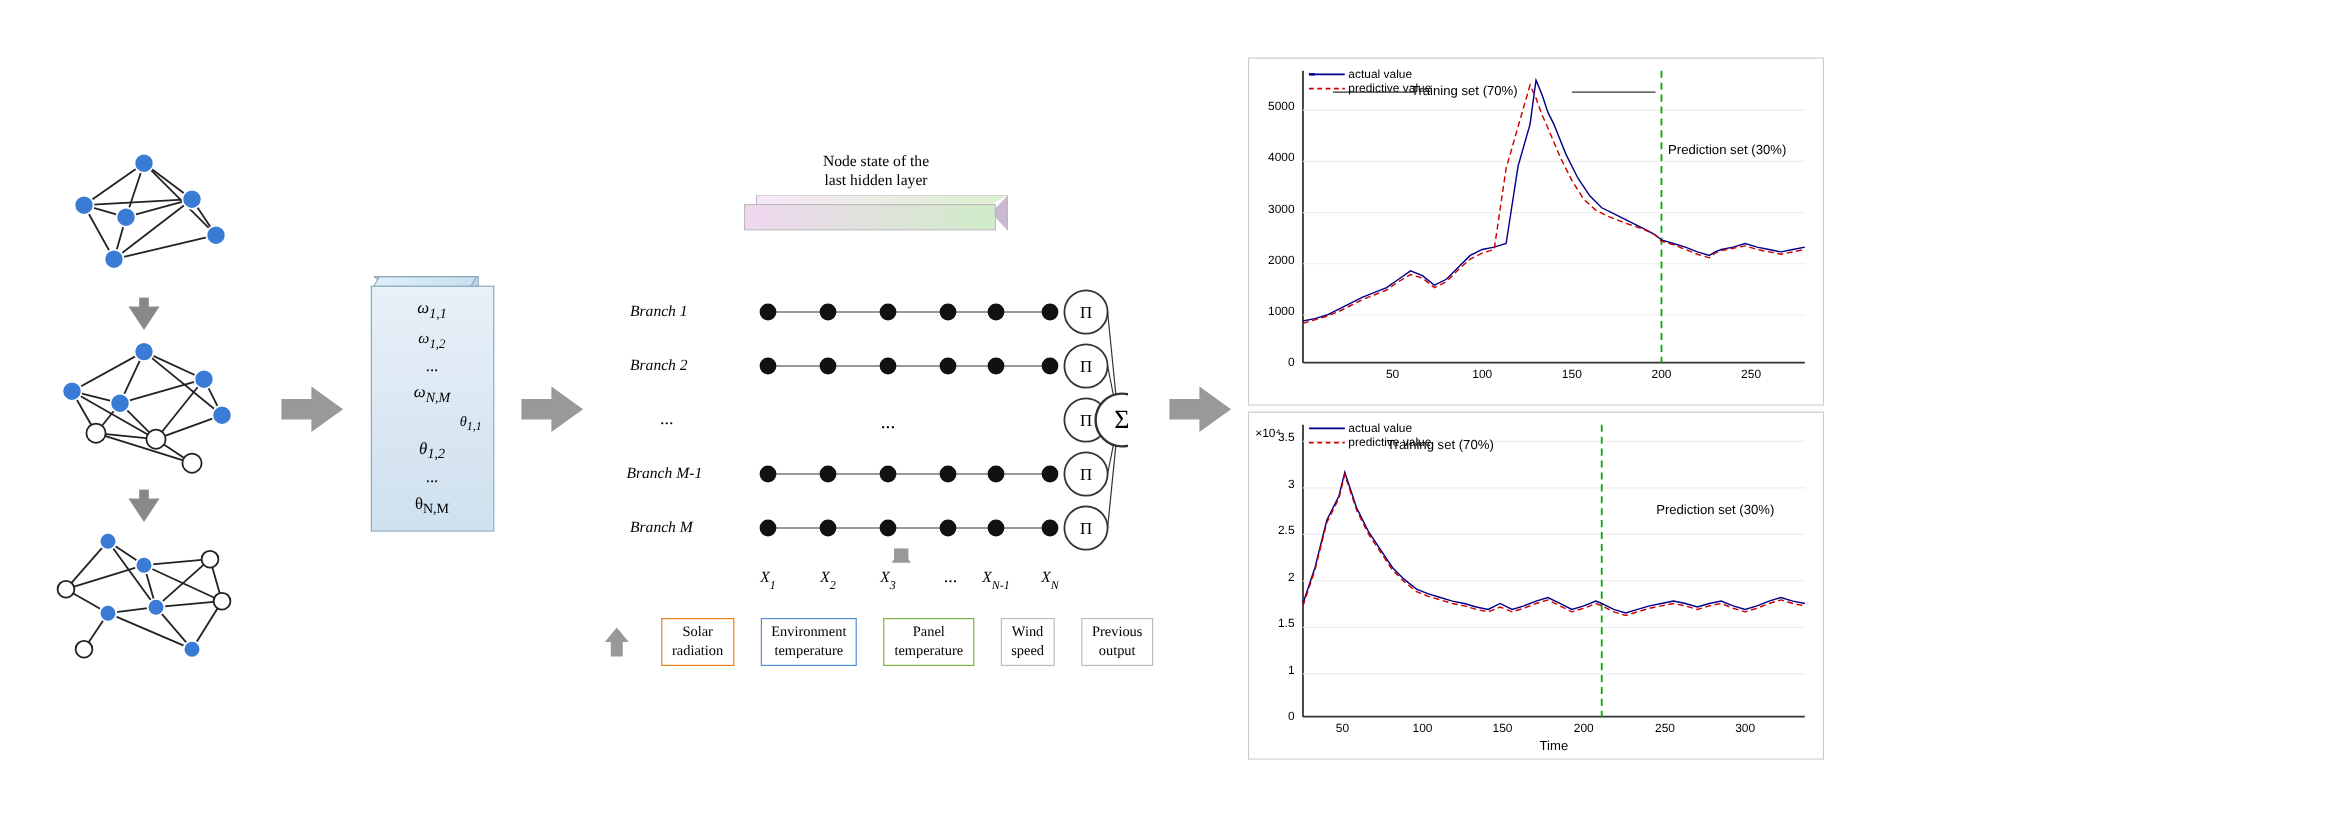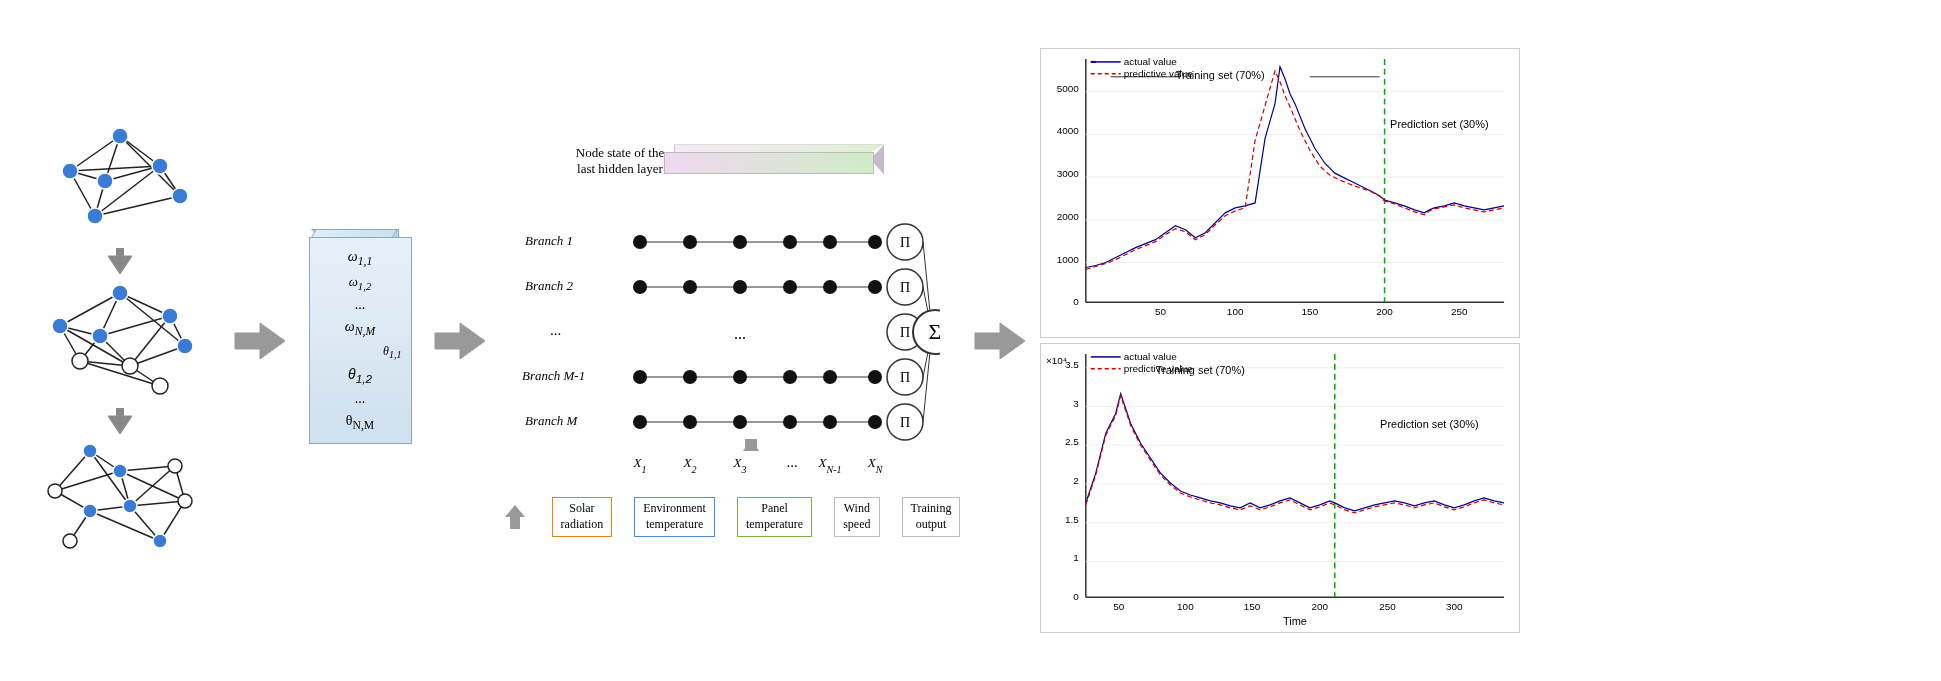--- a/index.html
+++ b/index.html
@@ -237,36 +237,36 @@
 
       <div style="position:absolute; top:-8px; left:8px; width:82px; height:calc(100% + 0px); background:linear-gradient(135deg, #c0d8ec 0%, #a8c8e0 100%); border:1px solid #8ab; z-index:0;"></div>
       <div style="position:absolute; top:-8px; left:4px; width:8px; height:8px; background:#c0d0e0; border:1px solid #8ab; z-index:1; transform:skewX(45deg) translateX(2px);"></div>
       <div style="position:absolute; top:-8px; left:0; width:82px; height:10px; background:linear-gradient(to right, #deeef8, #c8e0f0); border:1px solid #8ab; z-index:2; transform:skewX(-30deg) translateX(4px);"></div>
       <div style="background:linear-gradient(to bottom, #e8f0f8, #cfe0ee); border:1px solid #8ab; width:103px; padding:8px 6px; position:relative; z-index:2;">
         <div style="text-align:center; padding:3px; font-size:14px; font-style:italic; font-family:'Times New Roman',serif;">ω<sub>1,1</sub></div>
         <div style="text-align:center; padding:3px; font-size:13px; font-style:italic; font-family:'Times New Roman',serif;">ω<sub>1,2</sub></div>
         <div style="text-align:center; padding:3px; font-size:14px; font-family:'Times New Roman',serif;">...</div>
         <div style="text-align:center; padding:3px; font-size:14px; font-style:italic; font-family:'Times New Roman',serif;">ω<sub>N,M</sub></div>
         <div style="text-align:right; padding:3px; font-size:12px; font-style:italic; font-family:'Times New Roman',serif;">θ<sub>1,1</sub></div>
-        <div style="text-align:center; padding:3px; font-size:14px; font-style:italic; font-family:Liberation Sans, sans-serif;">θ<sub>1,2</sub></div>
+        <div style="text-align:center; padding:3px; font-size:14px; font-style:italic; font-family:Liberation Serif, serif;">θ<sub>1,2</sub></div>
         <div style="text-align:center; padding:3px; font-size:14px; font-family:'Times New Roman',serif;">...</div>
         <div style="text-align:center; padding:3px; font-size:14px; font-family:'Times New Roman',serif;">θ<sub>N,M</sub></div>
       </div>
     </div>
   </div>
 
   <div class="arrow-right">
     <svg width="60" height="60" viewBox="0 0 60 60">
       <polygon points="55,30 30,12 30,22 5,22 5,38 30,38 30,48" fill="#999" stroke="#999"></polygon>
     </svg>
   </div>
 
   <div class="network-section">
 
-    <div style="display:flex; flex-direction:row; align-items:center; margin-bottom:5px;">
+    <div style="display:flex; flex-direction:column; align-items:center; margin-bottom:5px;">
       <div style="font-size:13px; font-family:'Times New Roman',serif; text-align:center; margin-bottom:4px;">Node state of the<br>last hidden layer</div>
       <div style="position:relative; width:220px; height:30px; margin-bottom:8px;">
 
         <div style="position:absolute; top:8px; left:0; width:210px; height:22px; background:linear-gradient(to right, #f0d8f0, #d0ecc8); border:1px solid #bbb; z-index:2;"></div>
         <div style="position:absolute; top:0; left:10px; width:210px; height:12px; background:linear-gradient(to right, #f8e8f8, #ddf0d0); border:1px solid #bbb; z-index:1; clip-path:polygon(0 0, 100% 0, 90% 100%, 0 100%);"></div>
         <div style="position:absolute; top:0; right:0; width:14px; height:30px; background:#c8b8d0; border:1px solid #bbb; z-index:0; clip-path:polygon(0 50%, 100% 0, 100% 100%);"></div>
       </div>
     </div>
 
     <svg width="420" height="300" viewBox="0 0 420 300">
@@ -368,21 +368,21 @@
 
     <div class="bottom-legend">
 
       <svg width="30" height="30" viewBox="0 0 30 30" style="flex-shrink:0;">
         <polygon points="15,3 5,15 10,15 10,27 20,27 20,15 25,15" fill="#999"></polygon>
       </svg>
       <div class="input-label-box label-solar">Solar<br>radiation</div>
       <div class="input-label-box label-env">Environment<br>temperature</div>
       <div class="input-label-box label-panel">Panel<br>temperature</div>
       <div class="input-label-box label-wind">Wind speed</div>
-      <div class="input-label-box label-prev">Training output</div>
+      <div class="input-label-box label-prev">Previous output</div>
     </div>
   </div>
 
   <div class="arrow-right">
     <svg width="60" height="60" viewBox="0 0 60 60">
       <polygon points="55,30 30,12 30,22 5,22 5,38 30,38 30,48" fill="#999" stroke="#999"></polygon>
     </svg>
   </div>
 
   <div class="charts-section">

